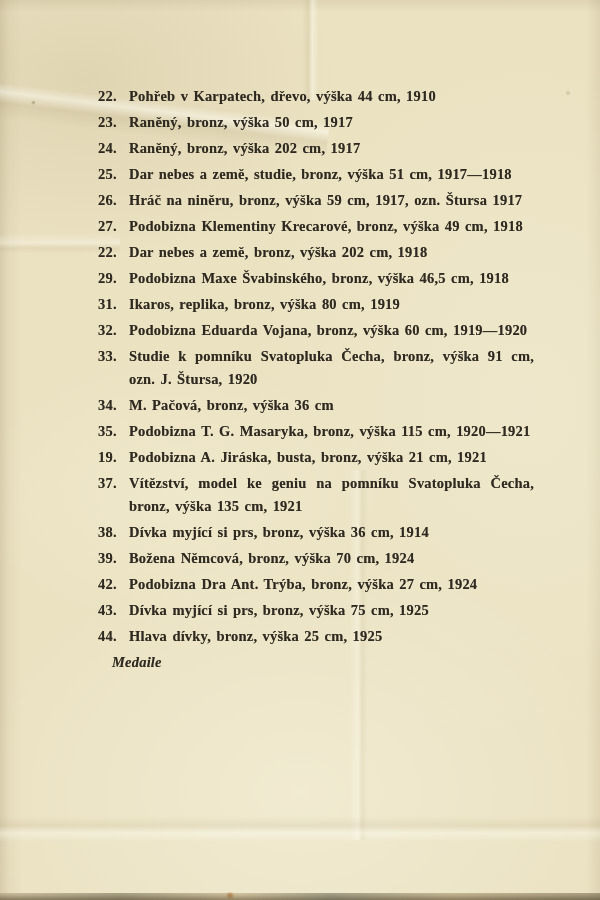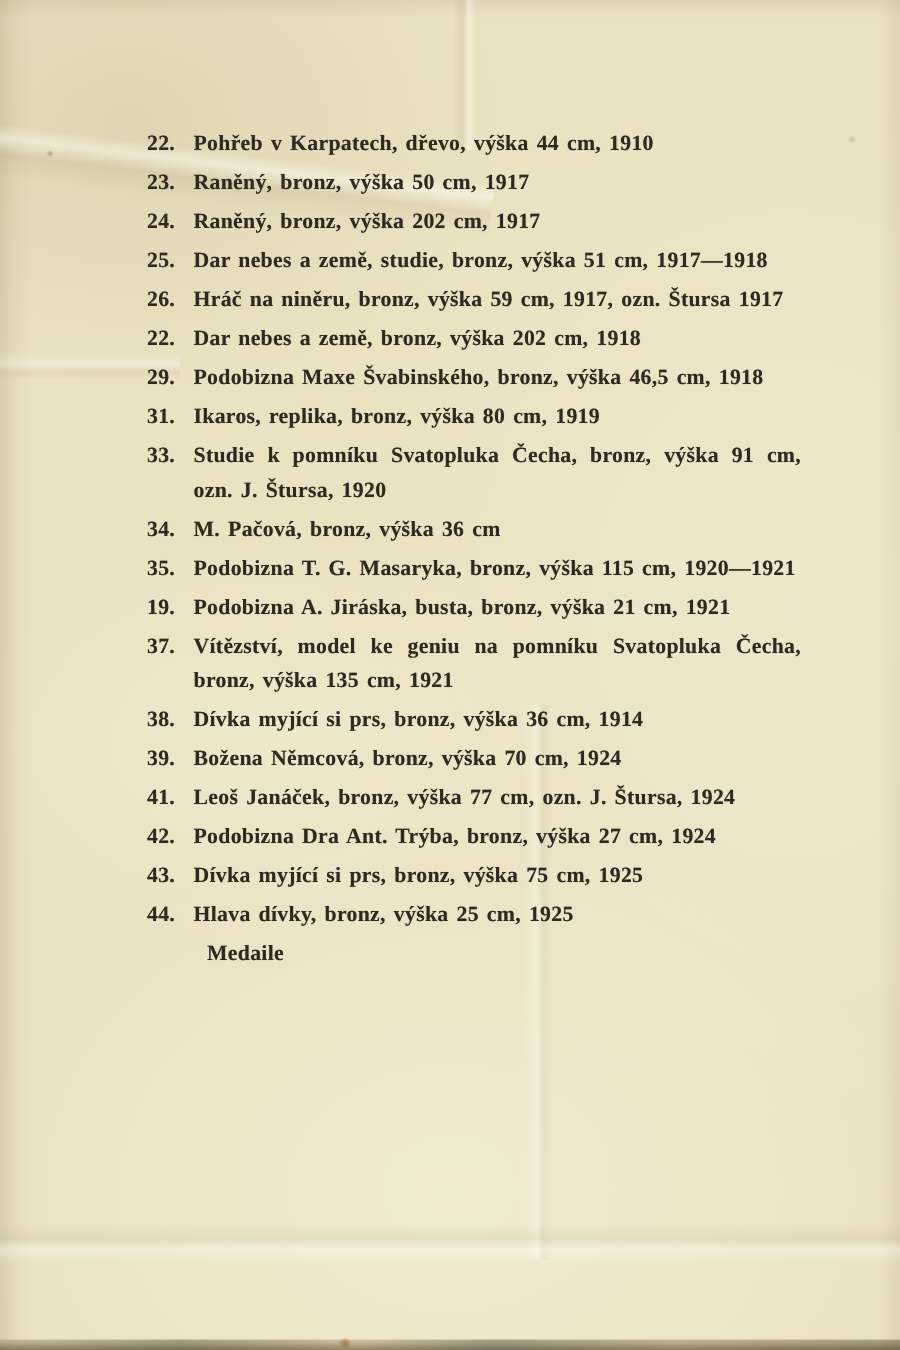--- a/index.html
+++ b/index.html
@@ -102,22 +102,23 @@
     text-align: justify;
     text-align-last: left;
   }
   .entry .num {
     display: inline-block;
     width: 31px;
     text-indent: 0;
     text-align: center;
   }
   .section-heading {
-    margin-left: 40px;
+    margin-left: 14px;
     margin-top: 1px;
+    font-style: italic;
   }
 </style>
 </head>
 <body>
 
 <div class="page" style="background-color: rgb(235, 226, 194);">
 
   <div class="crease crease-diag-tl"></div>
   <div class="crease crease-vert-top"></div>
   <div class="crease crease-vert-center"></div>
@@ -128,30 +129,31 @@
   <div class="stain stain-3"></div>
   <div class="edge-bottom"></div>
 
   <div class="catalog-list" style="color: rgb(47, 42, 33);">
 
     <div class="entry"><span class="num">22.</span><span>Pohřeb v Karpatech, dřevo, výška 44 cm, 1910</span></div>
       <div class="entry"><span class="num">23.</span><span>Raněný, bronz, výška 50 cm, 1917</span></div>
       <div class="entry"><span class="num">24.</span><span>Raněný, bronz, výška 202 cm, 1917</span></div>
       <div class="entry"><span class="num">25.</span><span>Dar nebes a země, studie, bronz, výška 51 cm, 1917—1918</span></div>
       <div class="entry"><span class="num">26.</span><span>Hráč na niněru, bronz, výška 59 cm, 1917, ozn. Štursa 1917</span></div>
+      <div class="entry"><span class="num">27.</span><span>Podobizna Klementiny Krecarové, bronz, výška 49 cm, 1918</span></div>
       <div class="entry"><span class="num">22.</span><span>Dar nebes a země, bronz, výška 202 cm, 1918</span></div>
       <div class="entry"><span class="num">29.</span><span>Podobizna Maxe Švabinského, bronz, výška 46,5 cm, 1918</span></div>
       <div class="entry"><span class="num">31.</span><span>Ikaros, replika, bronz, výška 80 cm, 1919</span></div>
+      <div class="entry"><span class="num">32.</span><span>Podobizna Eduarda Vojana, bronz, výška 60 cm, 1919—1920</span></div>
       <div class="entry"><span class="num">33.</span><span>Studie k pomníku Svatopluka Čecha, bronz, výška 91 cm, ozn. J. Štursa, 1920</span></div>
       <div class="entry"><span class="num">34.</span><span>M. Pačová, bronz, výška 36 cm</span></div>
       <div class="entry"><span class="num">35.</span><span>Podobizna T. G. Masaryka, bronz, výška 115 cm, 1920—1921</span></div>
       <div class="entry"><span class="num">19.</span><span>Podobizna A. Jiráska, busta, bronz, výška 21 cm, 1921</span></div>
       <div class="entry"><span class="num">37.</span><span>Vítězství, model ke geniu na pomníku Svatopluka Čecha, bronz, výška 135 cm, 1921</span></div>
       <div class="entry"><span class="num">38.</span><span>Dívka myjící si prs, bronz, výška 36 cm, 1914</span></div>
       <div class="entry"><span class="num">39.</span><span>Božena Němcová, bronz, výška 70 cm, 1924</span></div>
-      <div class="entry"><span class="num">41.</span><span>Leoš Janáček, bronz, výška 77 cm, ozn. J. Štursa, 1924</span></div>
       <div class="entry"><span class="num">42.</span><span>Podobizna Dra Ant. Trýba, bronz, výška 27 cm, 1924</span></div>
       <div class="entry"><span class="num">43.</span><span>Dívka myjící si prs, bronz, výška 75 cm, 1925</span></div>
       <div class="entry"><span class="num">44.</span><span>Hlava dívky, bronz, výška 25 cm, 1925</span></div>
       <div class="entry section-heading">Medaile</div>
   </div>
 
 </div>
 
 </body></html>

